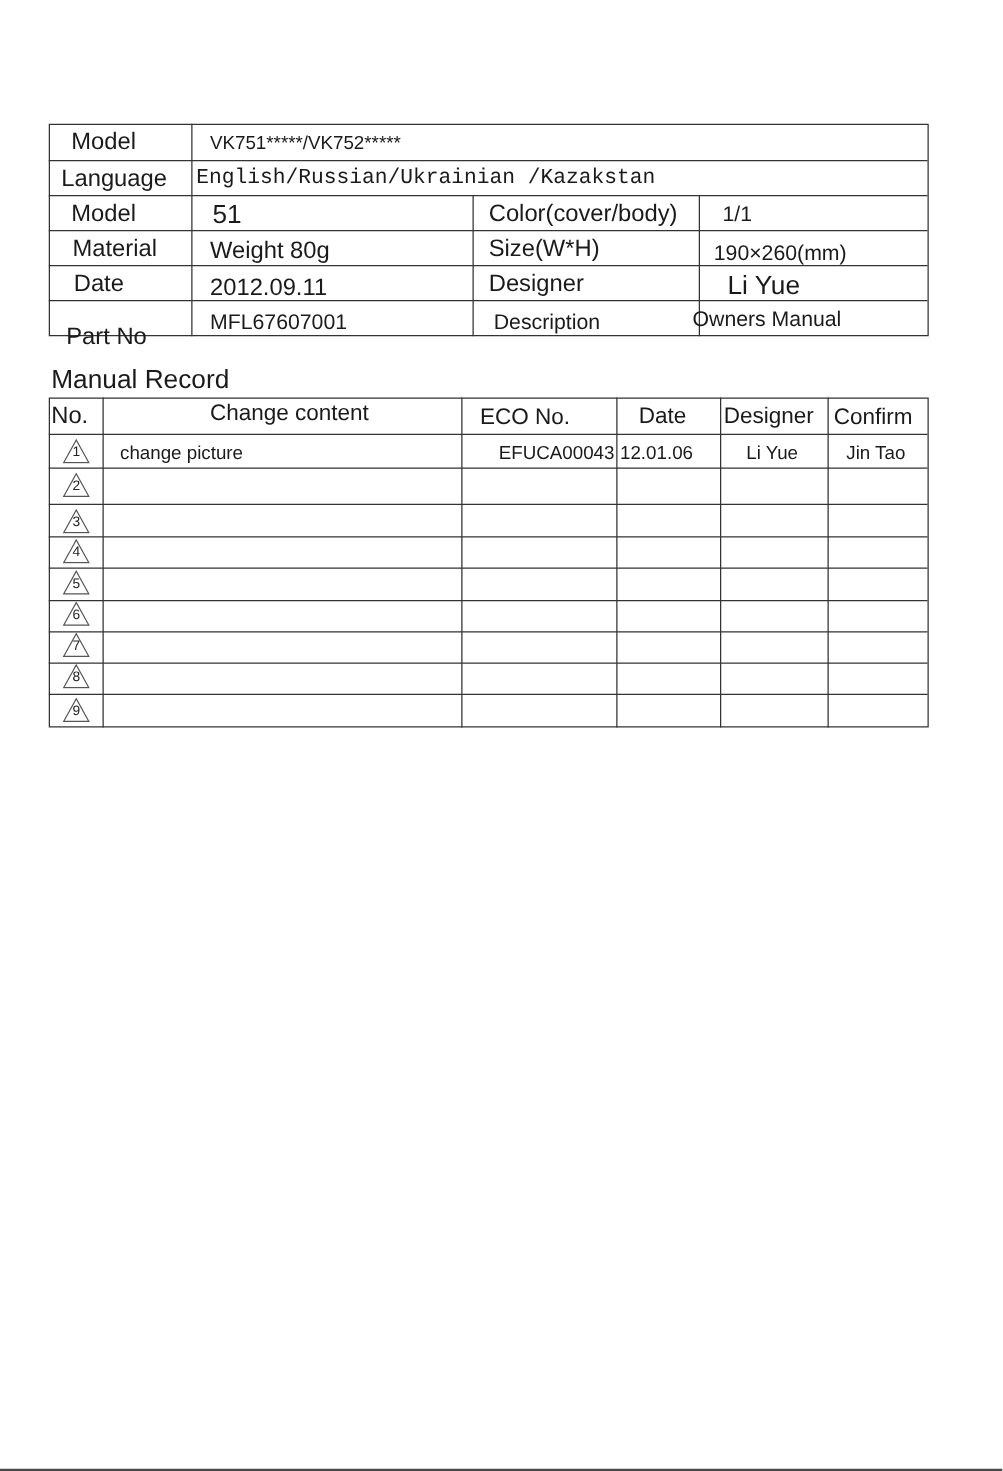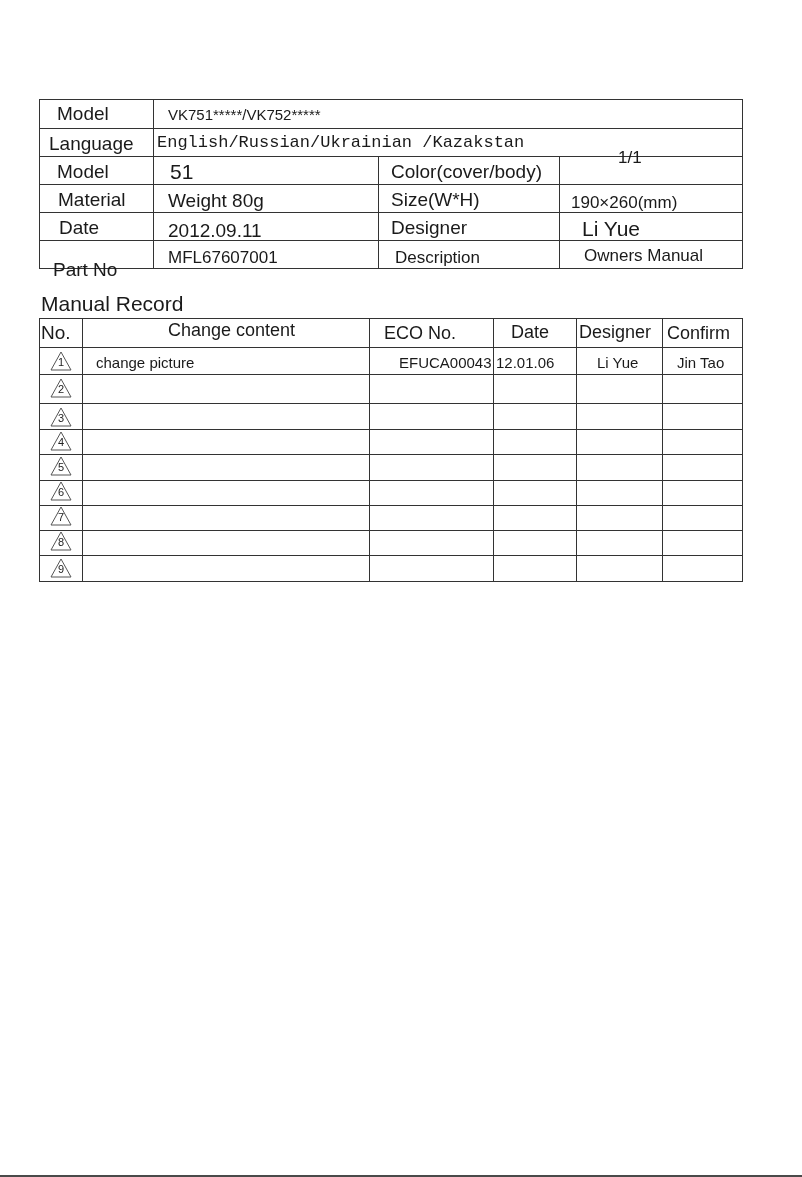--- a/index.html
+++ b/index.html
@@ -38,36 +38,36 @@
 
   <span class="t f19" style="left:57px; top:104px;">Model</span>
   <span class="t f16" style="left:168px; top:107px;">VK751*****/VK752*****</span>
 
   <span class="t f19" style="left:49px; top:134px;">Language</span>
   <span class="t f17" style="left:157px; top:134px;font-family:Liberation Mono, monospace;">English/Russian/Ukrainian /Kazakstan</span>
 
   <span class="t f19" style="left:57px; top:162px;">Model</span>
   <span class="t f21" style="left:170px; top:161px;">51</span>
   <span class="t f19" style="left:391px; top:162px;">Color(cover/body)</span>
-  <span class="t f17" style="left:578px; top:149px;margin-left:40px;">1/1</span>
+  <span class="t f17" style="left:578px; top:163px;">1/1</span>
 
   <span class="t f19" style="left:58px; top:190px;">Material</span>
   <span class="t f19" style="left:168px; top:191px;">Weight 80g</span>
   <span class="t f19" style="left:391px; top:190px;">Size(W*H)</span>
   <span class="t f17" style="left:571px; top:194px;">190×260(mm)</span>
 
   <span class="t f19" style="left:59px; top:218px;">Date</span>
   <span class="t f19" style="left:168px; top:221px;">2012.09.11</span>
   <span class="t f19" style="left:391px; top:218px;">Designer</span>
   <span class="t f21" style="left:582px; top:218px;">Li Yue</span>
 
   <span class="t f19" style="left:53px; top:246px;margin-top:14px;">Part No</span>
   <span class="t f17" style="left:168px; top:249px;">MFL67607001</span>
   <span class="t f17" style="left:395px; top:249px;text-align:right;">Description</span>
-  <span class="t f17" style="left:584px; top:247px;">Owners Manual</span>
+  <span class="t f17" style="left:554px; top:247px;">Owners Manual</span>
 </div>
 
 <span class="t" style="left:41px; top:293px; font-size:21px;">Manual Record</span>
 
 <div>
   <div class="tbl" style="left:39px; top:318px; width:704px; height:264px;"></div>
 
   <div class="hl" style="left:39px; width:703px; top:347px;"></div>
   <div class="hl" style="left:39px; width:703px; top:374px;"></div>
   <div class="hl" style="left:39px; width:703px; top:403px;"></div>

